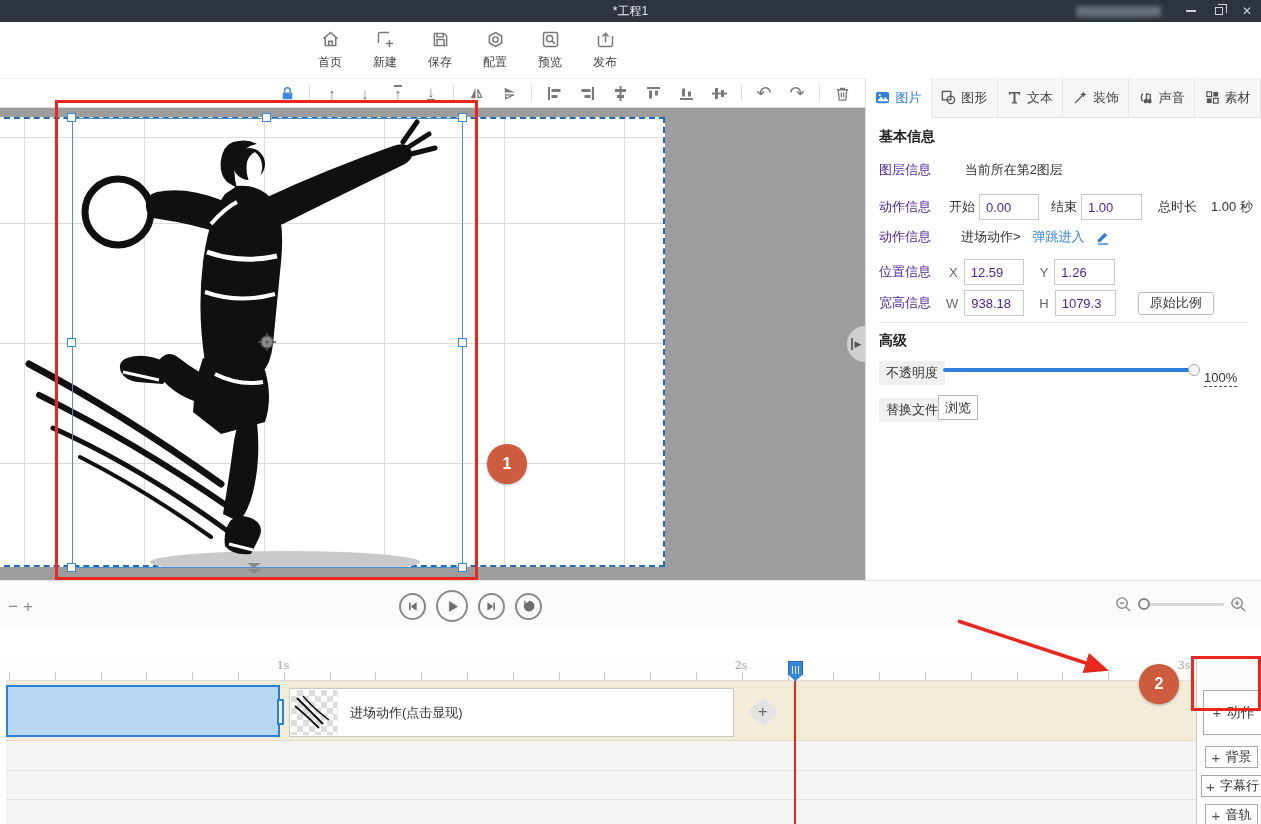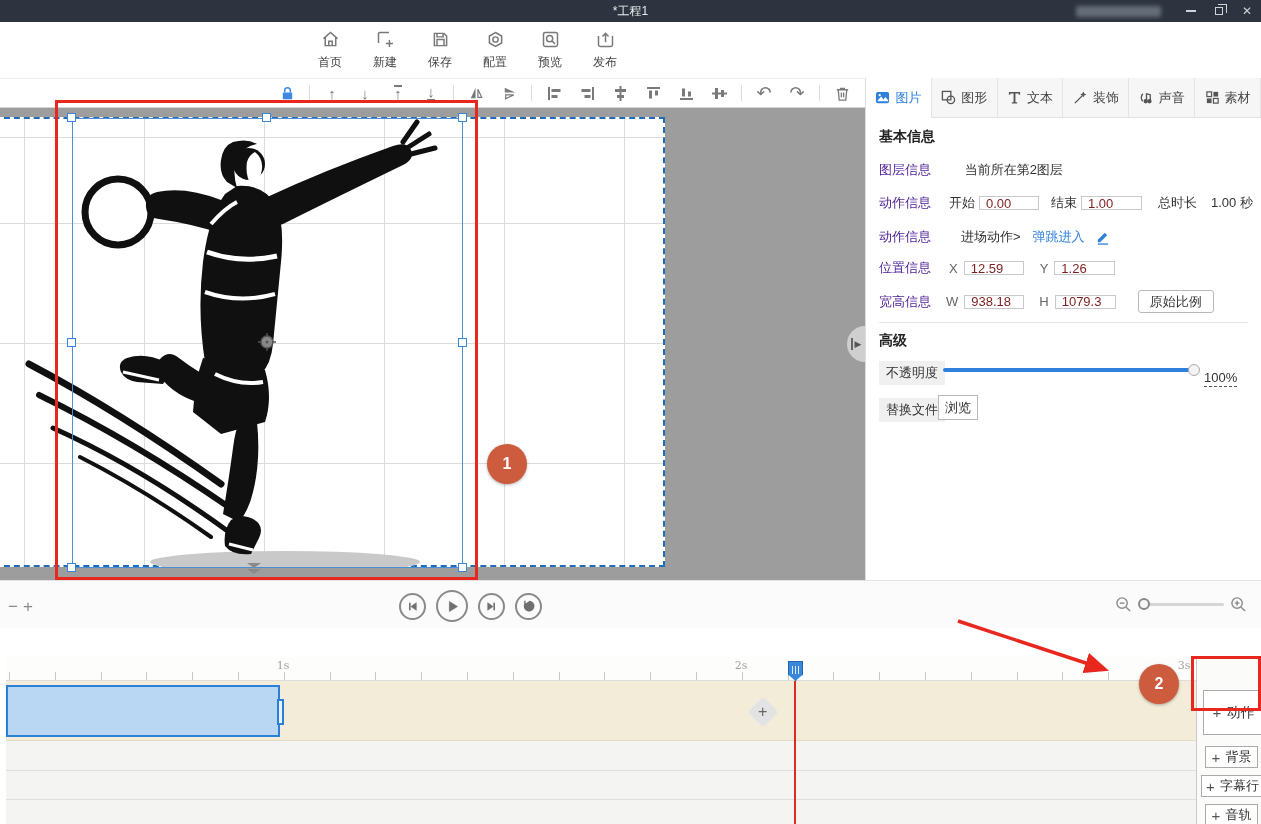--- a/index.html
+++ b/index.html
@@ -59,21 +59,21 @@
   
   .right-panel { position:absolute; left:865px; top:78px; width:396px; height:550px; background:#fff; border-left:1px solid #ddd; }
   .tabs { display:flex; height:40px; border-bottom:1px solid #e2e2e2; background:#f6f6f6; }
   .tab { width:66px; display:flex; align-items:center; justify-content:center; gap:5px; font-size:13px; color:#444; border-right:1px solid #e4e4e4; }
   .tab.active { background:#fff; color:#2f80dc; border-bottom:1px solid #fff; margin-bottom:-1px; }
   .tab svg { width:15px; height:15px; }
   .panel-content { position:relative; width:100%; height:509px; }
   .sec-title { position:absolute; font-size:14px; font-weight:bold; color:#222; }
   .frow { position:absolute; font-size:13px; color:#333; white-space:nowrap; }
   .flabel { color:#4c1d95; }
-  .num-input { height:14px; border:1px solid #c9c9c9; font-size:13px; color:#7f1d1d; padding-left:6px; font-family:"Liberation Sans",sans-serif; background:#fff; }
+  .num-input { height:26px; border:1px solid #c9c9c9; font-size:13px; color:#4c1d95; padding-left:6px; font-family:"Liberation Sans",sans-serif; background:#fff; }
   .link { color:#2f80dc; }
   .chip { background:#f0f0f0; padding:3px 7px; font-size:13px; color:#333; }
   .btn { background:#fff; border:1px solid #b9b9b9; font-size:13px; color:#333; display:inline-flex; align-items:center; justify-content:center; }
   .ratio-btn { width:76px; height:23px; border-radius:3px; }
   .browse-btn { width:40px; height:25px; }
   .slider-track { position:absolute; height:4px; border-radius:2px; background:#2f80dc; }
   .slider-handle { position:absolute; width:12px; height:12px; border-radius:50%; background:#f4f4f4; border:1px solid #aaa; }
   .opacity-val { border-bottom:1px dashed #555; padding-bottom:1px; }
   .divider-h { position:absolute; left:13px; right:13px; height:1px; background:#e8e8e8; }
 
@@ -492,20 +492,30 @@
 
     <div class="track1"></div>
     <div class="row" style="top:84px;height:30px;"></div>
     <div class="row" style="top:114px;height:29px;"></div>
     <div class="row" style="top:143px;height:29px;"></div>
     <div class="footer-strip"></div>
 
     <div class="clip-blue"></div>
     <div class="clip-notch"></div>
 
+    <div class="clip-action">
+      <div class="clip-thumb">
+        <svg viewBox="0 0 47 45" style="position:absolute;left:0;top:0;width:47px;height:45px;">
+          <path d="M6 8 Q18 20 32 34" stroke="#111" stroke-width="2.2" fill="none"></path>
+          <path d="M4 16 Q16 26 28 38" stroke="#111" stroke-width="1.8" fill="none"></path>
+          <path d="M12 6 Q22 18 38 30" stroke="#111" stroke-width="1.4" fill="none"></path>
+        </svg>
+      </div>
+      <span class="clip-label">进场动作(点击显现)</span>
+    </div>
 
     <div class="diamond">
         <span>+</span>
       </div>
 
     <div class="addcol">
       <button class="add-btn" style="left:6px;top:33px;width:61px;height:45px;font-size:14px;">
         <span class="plus">+</span>
           <span>动作</span>
       </button>

